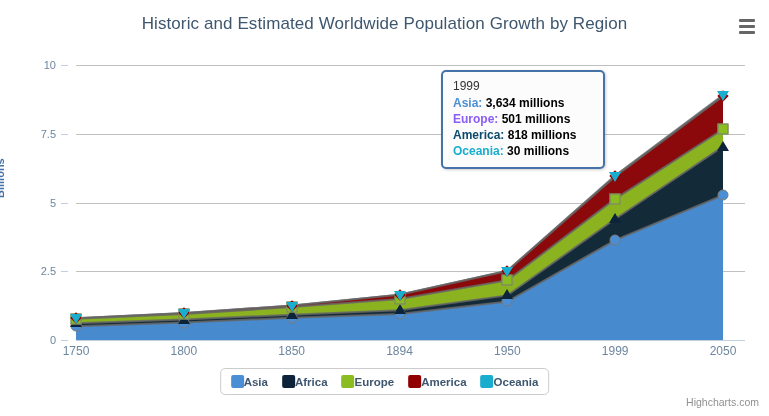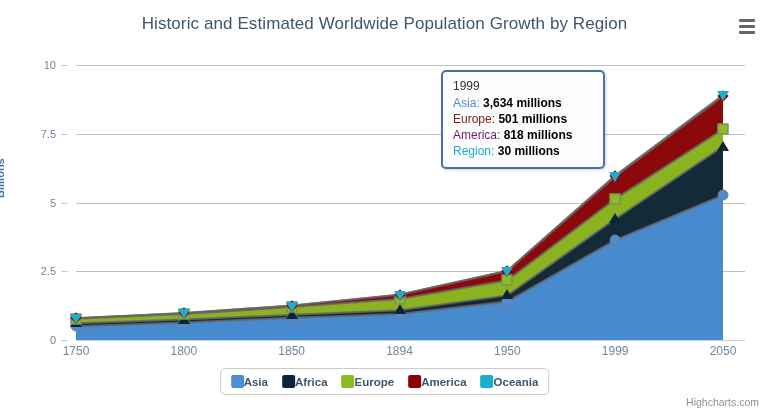--- a/index.html
+++ b/index.html
@@ -88,21 +88,21 @@
   .tooltip{
     position:absolute;left:441px;top:70px;
     background:#FCFCFC;
     border:2px solid #4572A7;border-radius:5px;
     padding:7px 10px 8px 10px;
     box-shadow:1px 1px 3px rgba(0,0,0,.2);
     min-width:140px;
   }
   .tt-header{font-size:12px;color:#333333;margin-bottom:2px;}
   .tt-row{font-size:12px;color:#000000;line-height:16px;white-space:nowrap;}
-  .tt-name{font-weight:normal;}
+  .tt-name{font-weight:bold;}
   .tt-val{font-weight:bold;color:#000000;}
 
   
   .marker{position:absolute;pointer-events:none;}
   .m-circle{width:9px;height:9px;border-radius:50%;border:1px solid #7A7A7A;transform:translate(-50%,-50%);}
   .m-square{width:9px;height:9px;border:1px solid #7A7A7A;transform:translate(-50%,-50%);}
   .m-tri{width:0;height:0;border-left:6px solid transparent;border-right:6px solid transparent;transform:translate(-50%,-60%);}
   .m-tridown{width:0;height:0;border-left:6px solid transparent;border-right:6px solid transparent;transform:translate(-50%,-40%);}
   .m-diamond{width:8px;height:8px;transform:translate(-50%,-50%) rotate(45deg);}
 </style>
@@ -222,20 +222,20 @@
       <div class="legend-item">
         <span class="legend-swatch" style="background: rgb(26, 173, 206);"></span>
         <span class="legend-text">Oceania</span>
       </div>
     </div>
 
   <div class="tooltip" id="tooltip">
     <div class="tt-header">1999</div>
     <div id="tt-rows">
         <div class="tt-row"><span class="tt-name" style="color: rgb(74, 143, 214);">Asia: </span><span class="tt-val">3,634 millions</span></div>
-        <div class="tt-row"><span class="tt-name" style="color: #7f1d1d;">Europe: </span><span class="tt-val">501 millions</span></div>
-        <div class="tt-row"><span class="tt-name" style="color: #701a75;">America: </span><span class="tt-val">818 millions</span></div>
-        <div class="tt-row"><span class="tt-name" style="color: rgb(26, 173, 206);">Region: </span><span class="tt-val">30 millions</span></div>
+        <div class="tt-row"><span class="tt-name" style="color: #8b5cf6;">Europe: </span><span class="tt-val">501 millions</span></div>
+        <div class="tt-row"><span class="tt-name" style="color: #0c4a6e;">America: </span><span class="tt-val">818 millions</span></div>
+        <div class="tt-row"><span class="tt-name" style="color: rgb(26, 173, 206);">Oceania: </span><span class="tt-val">30 millions</span></div>
       </div>
   </div>
 
   <div class="credits">Highcharts.com</div>
 </div>
 
 </body></html>

